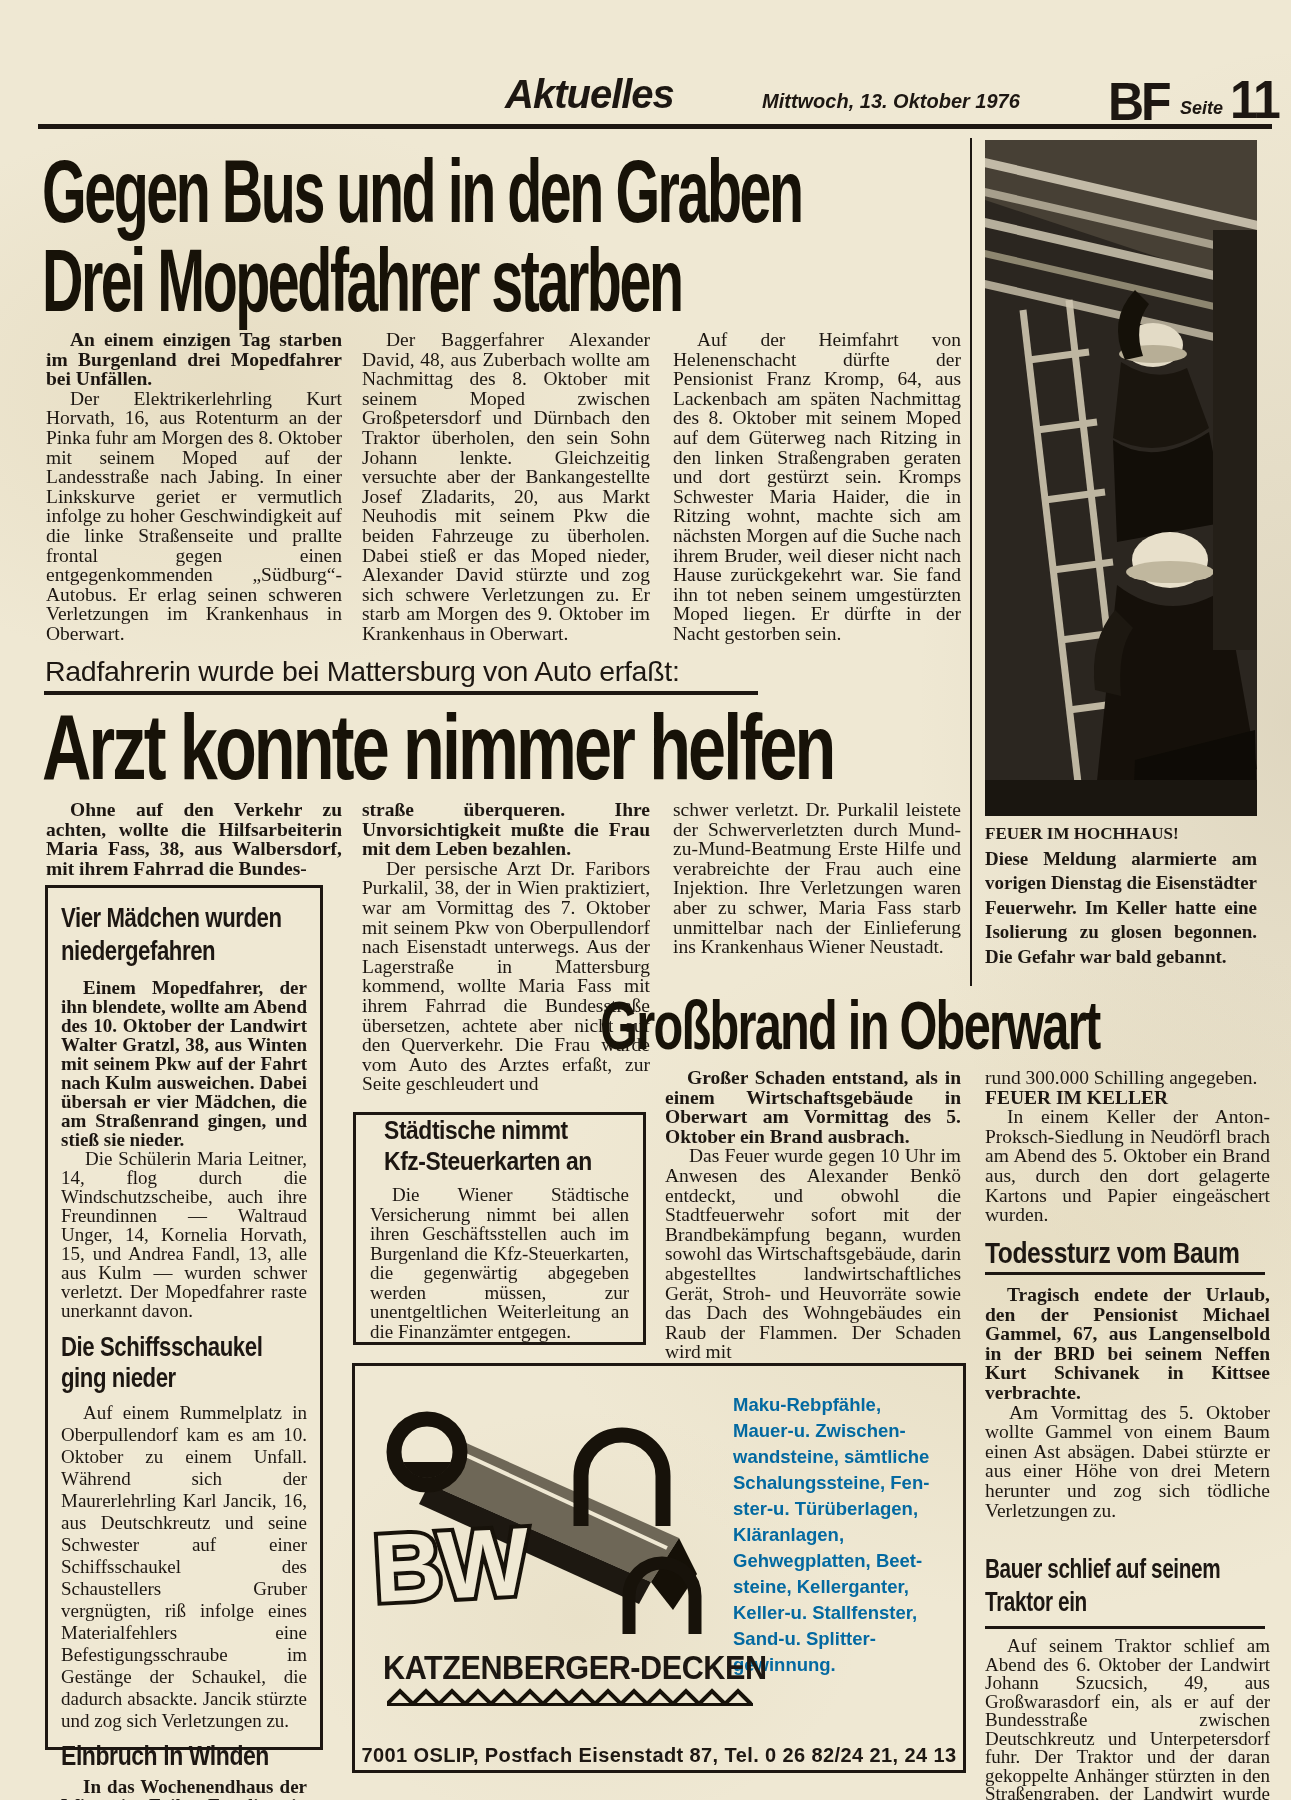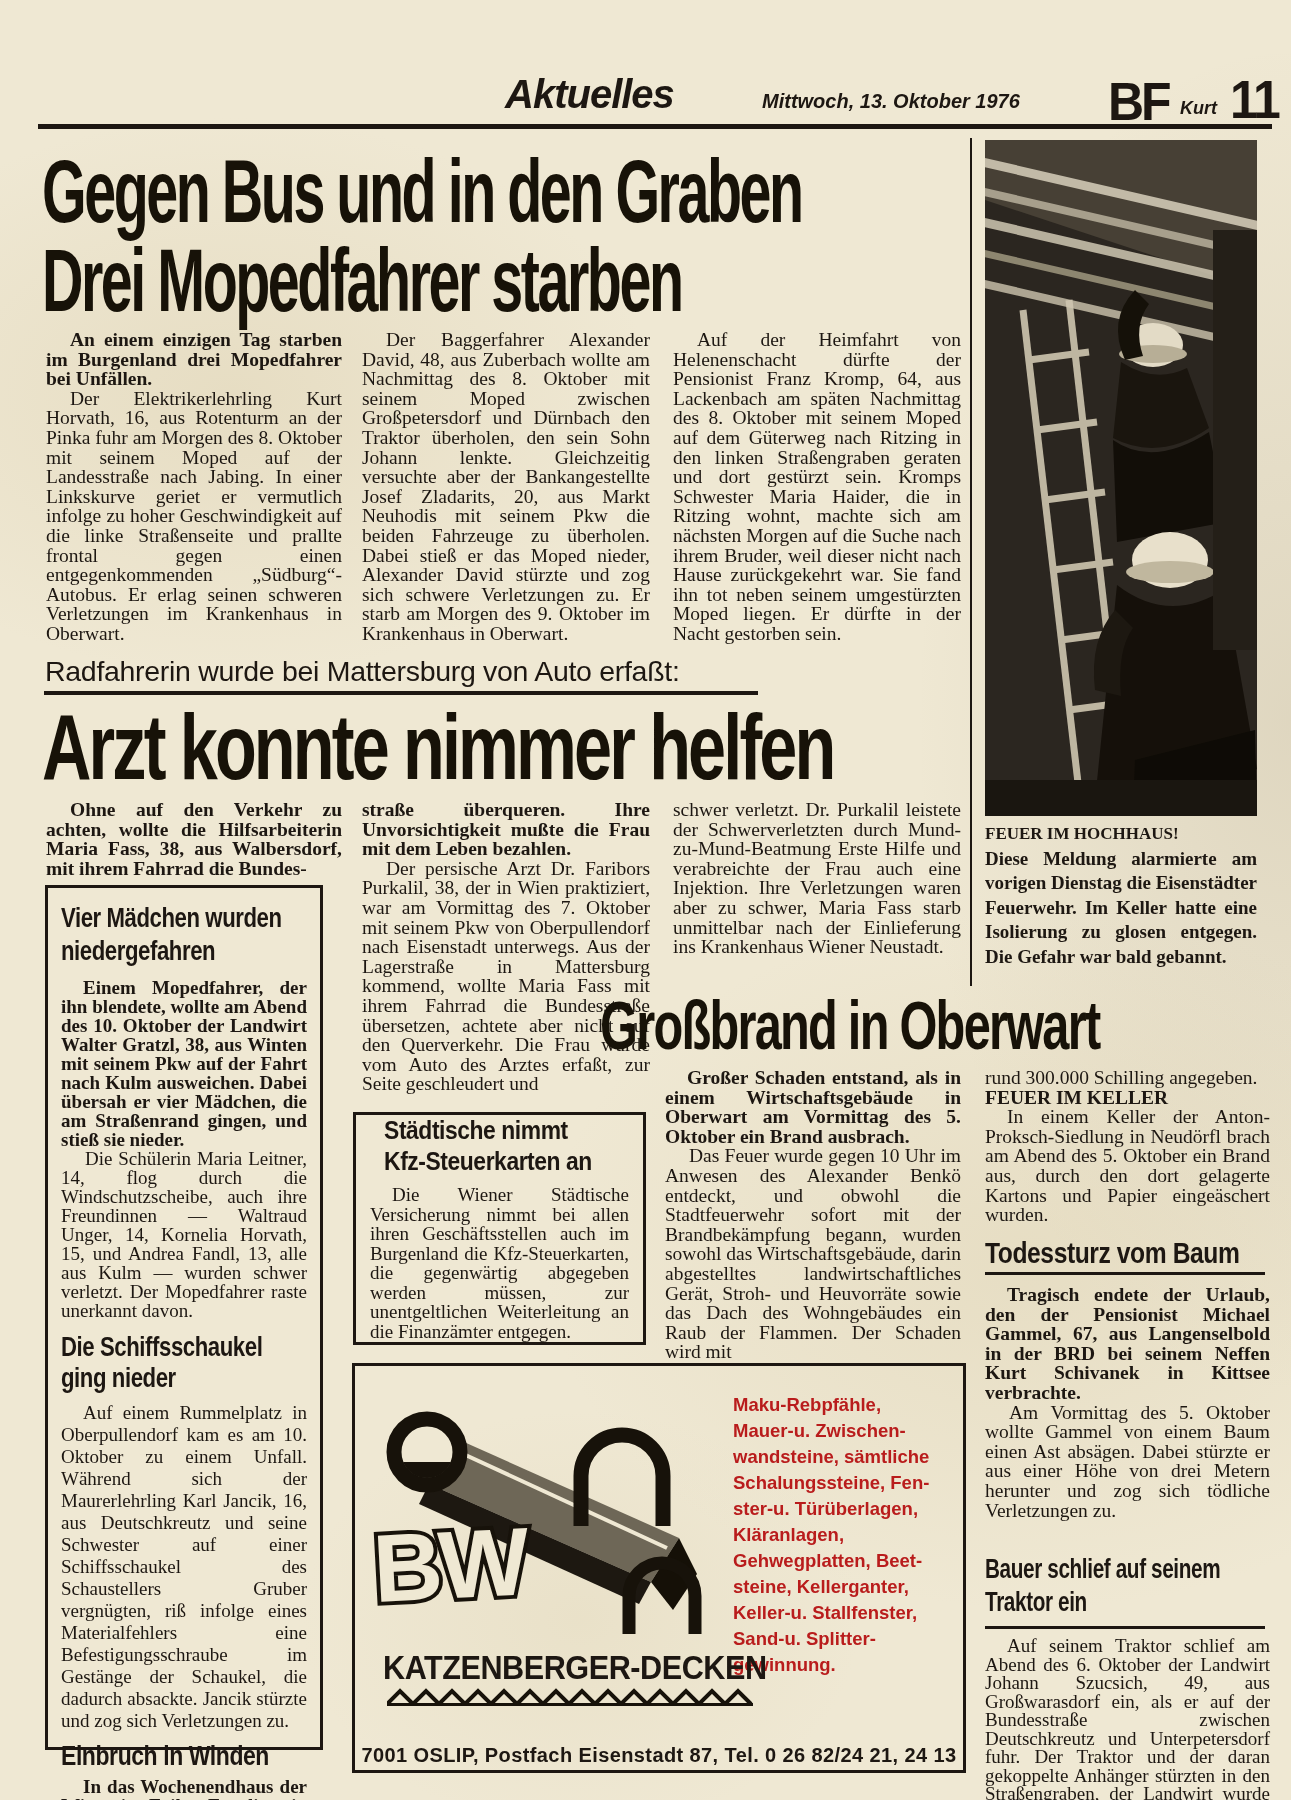--- a/index.html
+++ b/index.html
@@ -36,21 +36,21 @@
   .cap { font-weight:bold; font-size:19px; line-height:24.5px; text-align:justify; }
 </style>
 </head>
 <body>
 
 <div class="page">
 
   <div class="abs sans" style="left:505px; top:72px; font-size:40px; font-weight:bold; font-style:italic; letter-spacing:-1px;">Aktuelles</div>
   <div class="abs sans" style="left:762px; top:90px; font-size:20px; font-weight:bold; font-style:italic;">Mittwoch, 13. Oktober 1976</div>
   <div class="abs sans" style="left:1108px; top:70px; font-size:50px; font-weight:bold; letter-spacing:-3px; transform:scaleY(1.08); transform-origin:0 0;">BF</div>
-  <div class="abs sans" style="left:1180px; top:98px; font-size:18px; font-weight:bold; font-style:italic;">Kurt</div>
+  <div class="abs sans" style="left:1180px; top:98px; font-size:18px; font-weight:bold; font-style:italic;">Seite</div>
   <div class="abs sans" style="left:1230px; top:68px; font-size:50px; font-weight:bold; letter-spacing:-2px; transform:scaleY(1.08); transform-origin:0 0;">11</div>
   <div class="abs rule" style="left:38px; top:124px; width:1234px; height:5px;"></div>
 
   <div class="abs" style="left:42px; top:146px;">
     <div class="headline" style="font-size:70px; line-height:70px; transform:scale(0.82,1.28);">
       <div>Gegen Bus und in den Graben</div>
       <div>Drei Mopedfahrer starben</div>
     </div>
   </div>
 
@@ -102,21 +102,21 @@
         <path d="M150,620 l120,-30 2,86 -124,0 Z" fill="#0e0b06"></path>
         <path d="M130,470 q-26,30 -20,80 l26,6 q-4,-46 12,-68 Z" fill="#1d1811"></path>
       </g>
       <rect x="0" y="640" width="272" height="36" fill="#1a1610"></rect>
       <rect x="228" y="90" width="44" height="420" fill="#241f18"></rect>
     </svg>
   </div>
 
   <div class="abs" style="left:985px; top:822px; width:272px;">
     <div class="cap" style="text-align:left; font-size:17px;">FEUER IM HOCHHAUS!</div>
-    <div class="cap">Diese Meldung alarmierte am vorigen Dienstag die Eisenstädter Feuerwehr. Im Keller hatte eine Isolierung zu glosen entgegen. Die Gefahr war bald gebannt.</div>
+    <div class="cap">Diese Meldung alarmierte am vorigen Dienstag die Eisenstädter Feuerwehr. Im Keller hatte eine Isolierung zu glosen begonnen. Die Gefahr war bald gebannt.</div>
   </div>
 
   <div class="abs sans" style="left:45px; top:655px; font-size:28.5px; letter-spacing:-0.3px; white-space:nowrap;">Radfahrerin wurde bei Mattersburg von Auto erfaßt:</div>
   <div class="abs rule" style="left:44px; top:691px; width:714px; height:4px;"></div>
 
   <div class="abs" style="left:42px; top:702px;">
     <div class="headline" style="font-size:72px; line-height:70px; transform:scale(0.95,1.28);">Arzt konnte nimmer helfen</div>
   </div>
 
   <div class="abs bt" style="left:46px; top:800px; width:296px;">
@@ -202,21 +202,21 @@
         <line x1="92" y1="46" x2="300" y2="142" stroke="#efe8d3" stroke-width="4"></line>
         <polygon points="284,176 312,132 330,168 306,204" fill="#151007"></polygon>
         <circle cx="60" cy="46" r="33" fill="#efe8d3" stroke="#17120a" stroke-width="15"></circle>
         <path d="M36,56 a26,26 0 0 0 48,0 Z" fill="#17120a"></path>
         <path d="M214,120 v-50 a41,41 0 0 1 82,0 v50" fill="none" stroke="#17120a" stroke-width="15"></path>
         <path d="M262,228 v-38 a33,33 0 0 1 66,0 v38" fill="none" stroke="#17120a" stroke-width="13"></path>
         <text x="8" y="196" font-family="Liberation Sans, sans-serif" font-size="96" font-weight="bold" letter-spacing="-4" fill="#efe8d3" stroke="#17120a" stroke-width="8" paint-order="stroke" transform="rotate(-3 10 196)">BW</text>
       </svg>
     </div>
 
-    <div class="abs sans" style="left:378px; top:26px; width:225px; font-size:18.5px; line-height:26px; font-weight:bold; color:#b91c1c;">
+    <div class="abs sans" style="left:378px; top:26px; width:225px; font-size:18.5px; line-height:26px; font-weight:bold; color:#0369a1;">
       <div>Maku-Rebpfähle,</div>
       <div>Mauer-u. Zwischen-</div>
       <div>wandsteine, sämtliche</div>
       <div>Schalungssteine, Fen-</div>
       <div>ster-u. Türüberlagen,</div>
       <div>Kläranlagen,</div>
       <div>Gehwegplatten, Beet-</div>
       <div>steine, Kellerganter,</div>
       <div>Keller-u. Stallfenster,</div>
       <div>Sand-u. Splitter-</div>

